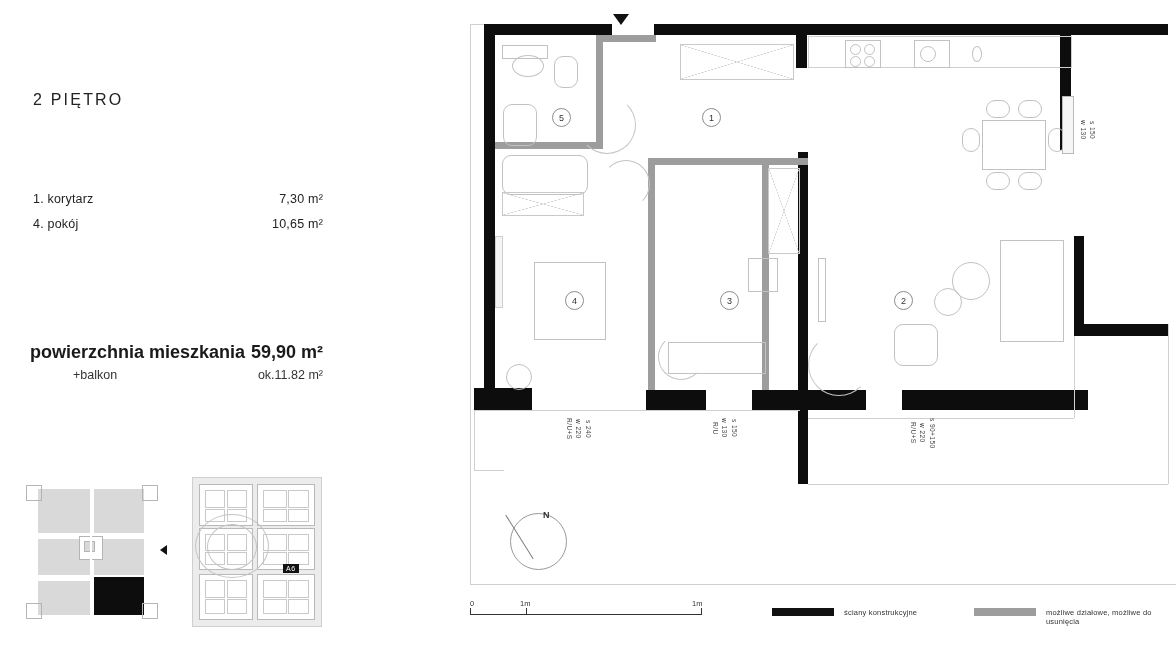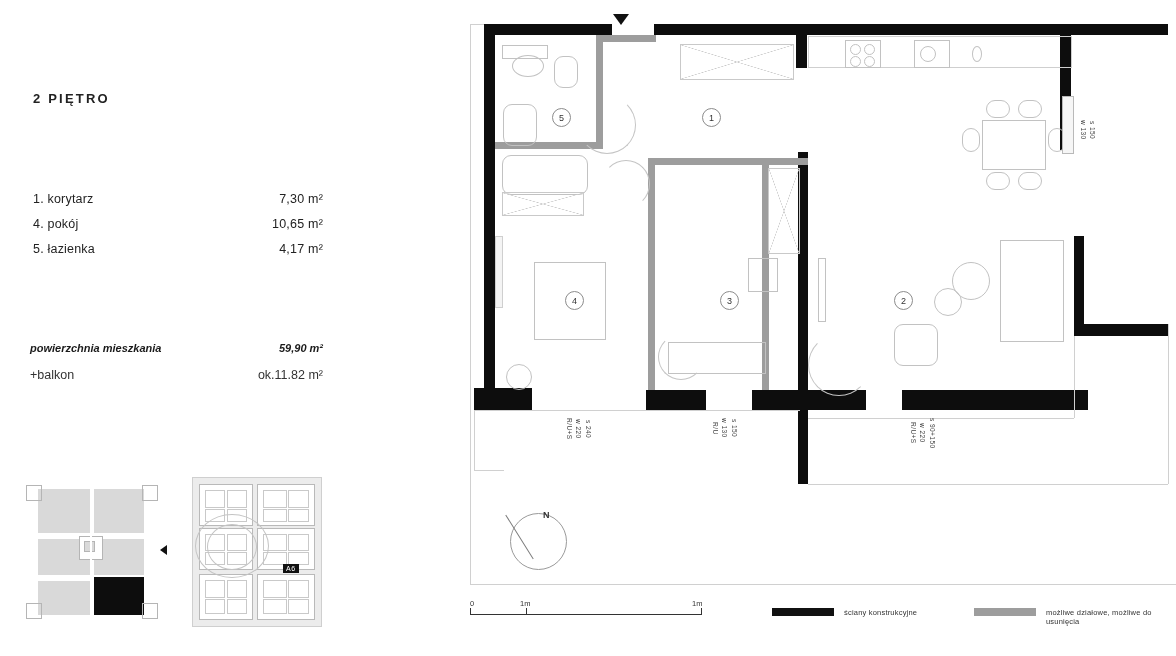--- a/index.html
+++ b/index.html
@@ -23,24 +23,23 @@
 
   
   .left-panel {
     position: absolute;
     left: 0; top: 0;
     width: 460px; height: 656px;
   }
   .floor-label {
     position: absolute;
     left: 33px; top: 91px;
-    font-size: 13px;
+    font-size: 16px;
     letter-spacing: 2.2px;
     color: #222;
-    font-weight: bold;
   }
   .apt-title {
     position: absolute;
     left: 32px; top: 110px;
     font-size: 21px;
     letter-spacing: 2.4px;
     color: #111;
   }
   .rooms {
     position: absolute;
@@ -63,22 +62,22 @@
     left: 30px; top: 342px;
     width: 293px;
   }
   .total-row {
     display: flex;
     justify-content: space-between;
     align-items: baseline;
     height: 26px;
     font-size: 12.5px;
   }
-  .total-row.bold { font-weight: bold; font-size: 11px; font-style: italic; }
-  .total-row.light { color: #333; }
+  .total-row.bold { font-weight: bold; font-size: 18px; }
+  .total-row.light { color: #333; margin-left: 43px; }
 
   
   .keyplan-floor {
     position: absolute;
     left: 24px; top: 481px;
     width: 152px; height: 140px;
   }
   .kp-cell { position: absolute; background: #d9d9d9; }
   .kp-line { position: absolute; background: #ffffff; }
   .kp-black { position: absolute; background: #0d0d0d; }
@@ -251,24 +250,20 @@
     <div class="floor-label">2 PIĘTRO</div>
 
     <div class="rooms">
       <div class="room-row">
         <span class="name">1. korytarz</span>
         <span class="area">7,30 m²</span>
       </div>
       <div class="room-row">
         <span class="name">4. pokój</span>
         <span class="area">10,65 m²</span>
-      </div>
-      <div class="room-row">
-        <span class="name">5. łazienka</span>
-        <span class="area">4,17 m²</span>
       </div>
     </div>
 
     <div class="total-rows">
       <div class="total-row bold">
         <span>powierzchnia mieszkania</span>
         <span>59,90 m²</span>
       </div>
       <div class="total-row light">
         <span>+balkon</span>

